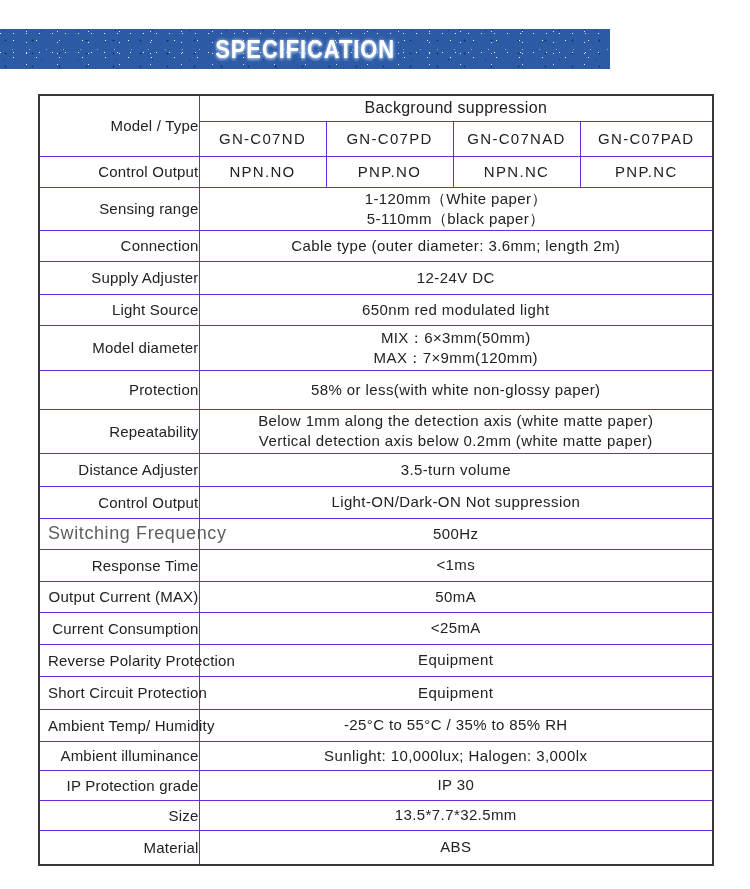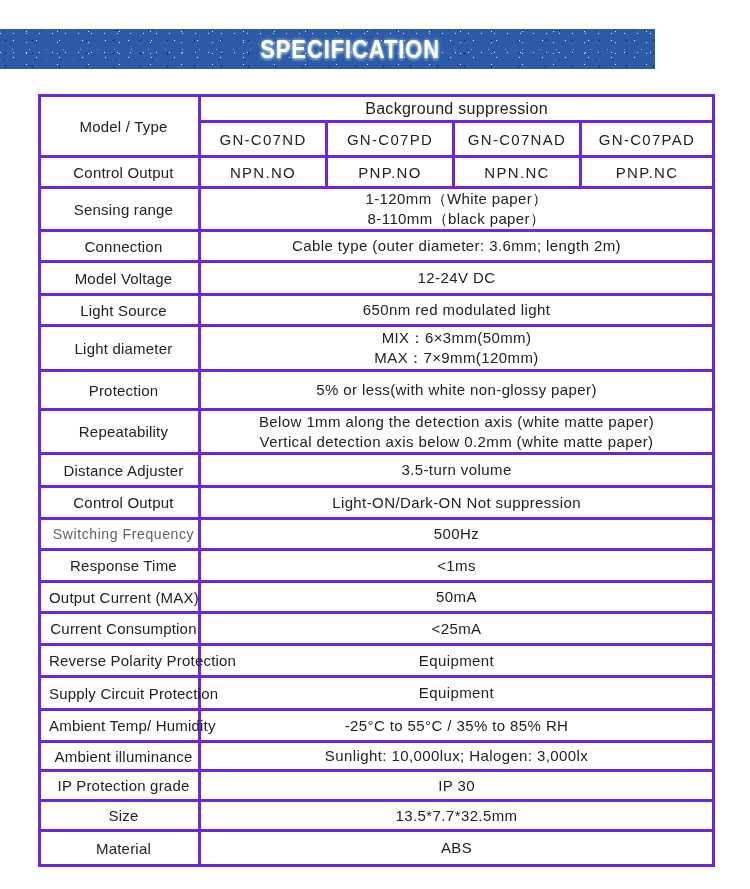--- a/index.html
+++ b/index.html
@@ -13,42 +13,42 @@
     background-color:#2d5ba6;
     background-image:
       radial-gradient(circle, rgba(255,255,255,.95) .7px, transparent 1px),
       radial-gradient(circle, rgba(255,255,255,.85) .6px, transparent .9px),
       radial-gradient(circle, rgba(255,255,255,.9) .7px, transparent 1px),
       radial-gradient(circle, rgba(14,40,92,.9) .8px, transparent 1.1px),
       radial-gradient(circle, rgba(190,212,242,.65) .6px, transparent .9px),
       radial-gradient(circle, rgba(10,34,80,.8) .7px, transparent 1px);
     background-size: 23px 17px, 31px 11px, 13px 19px, 27px 13px, 17px 23px, 37px 29px;
     background-position: 2px 3px, 11px 8px, 7px 14px, 19px 5px, 4px 9px, 23px 16px;
-    text-align:center; line-height:40px;padding-left:45px;
+    text-align:center; line-height:40px;
   }
   .banner-title {
     color:#ffffff; font-weight:bold; font-size:25px; letter-spacing:1px;
     display:inline-block; transform:scaleX(.88);
     text-shadow: 0 0 4px rgba(205,225,250,.95), 0 2px 3px rgba(125,162,215,.9);
   }
   
   .spec-table {
     position:absolute; top:94px; left:38px; width:674px;
     border-collapse:collapse; table-layout:fixed;
     border:2px solid #383838;
   }
   .spec-table td {
-    border:3px solid #6d28d9; font-size:15px; color:#222222;
+    border:1px solid #6d28d9; font-size:15px; color:#222222;
     overflow:visible; padding:0;
   }
-  td.lbl { padding-left:8px; white-space:nowrap; letter-spacing:.2px; text-align:center; }
+  td.lbl { padding-left:8px; white-space:nowrap; letter-spacing:.2px; text-align:right; }
   td.val { text-align:center; letter-spacing:.4px; white-space:nowrap; }
   td.model { letter-spacing:1.3px; }
   td.group { font-size:16px; letter-spacing:.3px; }
-  td.muted { color:#5f5f5f; font-size:14px; letter-spacing:.6px; }
+  td.muted { color:#5f5f5f; font-size:18px; letter-spacing:.6px; }
   .line { display:block; line-height:20px; }
 </style>
 </head>
 <body>
 
 <div class="banner">
   <span class="banner-title">SPECIFICATION</span>
 </div>
 
 <table class="spec-table">
@@ -76,52 +76,52 @@
       <td class="val model">NPN.NO</td>
       <td class="val model">PNP.NO</td>
       <td class="val model">NPN.NC</td>
       <td class="val model">PNP.NC</td>
     </tr>
 
     <tr style="height:43px">
       <td class="lbl">Sensing range</td>
       <td class="val" colspan="4">
           <span class="line">1-120mm（White paper）</span>
-          <span class="line">8-110mm（black paper）</span>
+          <span class="line">5-110mm（black paper）</span>
         </td>
     </tr>
     <tr style="height:31px">
       <td class="lbl">Connection</td>
       <td class="val" colspan="4">
           <span class="line">Cable type (outer diameter: 3.6mm; length 2m)</span>
         </td>
     </tr>
     <tr style="height:33px">
-      <td class="lbl">Model Voltage</td>
+      <td class="lbl">Supply Adjuster</td>
       <td class="val" colspan="4">
           <span class="line">12-24V DC</span>
         </td>
     </tr>
     <tr style="height:31px">
       <td class="lbl">Light Source</td>
       <td class="val" colspan="4">
           <span class="line">650nm red modulated light</span>
         </td>
     </tr>
     <tr style="height:45px">
-      <td class="lbl">Light diameter</td>
+      <td class="lbl">Model diameter</td>
       <td class="val" colspan="4">
           <span class="line">MIX：6×3mm(50mm)</span>
           <span class="line">MAX：7×9mm(120mm)</span>
         </td>
     </tr>
     <tr style="height:39px">
       <td class="lbl">Protection</td>
       <td class="val" colspan="4">
-          <span class="line">5% or less(with white non-glossy paper)</span>
+          <span class="line">58% or less(with white non-glossy paper)</span>
         </td>
     </tr>
     <tr style="height:44px">
       <td class="lbl">Repeatability</td>
       <td class="val" colspan="4">
           <span class="line">Below 1mm along the detection axis (white matte paper)</span>
           <span class="line">Vertical detection axis below 0.2mm (white matte paper)</span>
         </td>
     </tr>
     <tr style="height:33px">
@@ -160,21 +160,21 @@
           <span class="line">&lt;25mA</span>
         </td>
     </tr>
     <tr style="height:32px">
       <td class="lbl">Reverse Polarity Protection</td>
       <td class="val" colspan="4">
           <span class="line">Equipment</span>
         </td>
     </tr>
     <tr style="height:33px">
-      <td class="lbl">Supply Circuit Protection</td>
+      <td class="lbl">Short Circuit Protection</td>
       <td class="val" colspan="4">
           <span class="line">Equipment</span>
         </td>
     </tr>
     <tr style="height:32px">
       <td class="lbl">Ambient Temp/ Humidity</td>
       <td class="val" colspan="4">
           <span class="line">-25°C to 55°C / 35% to 85% RH</span>
         </td>
     </tr>

